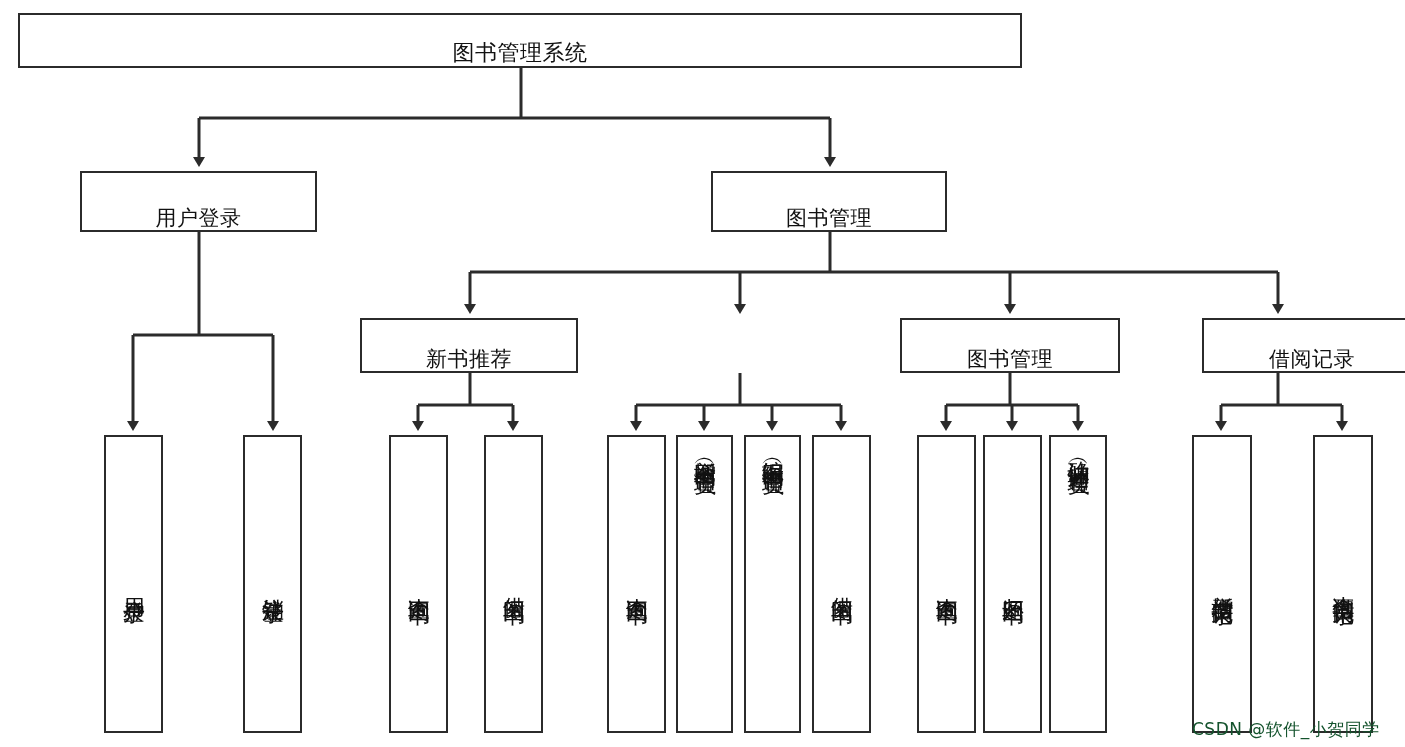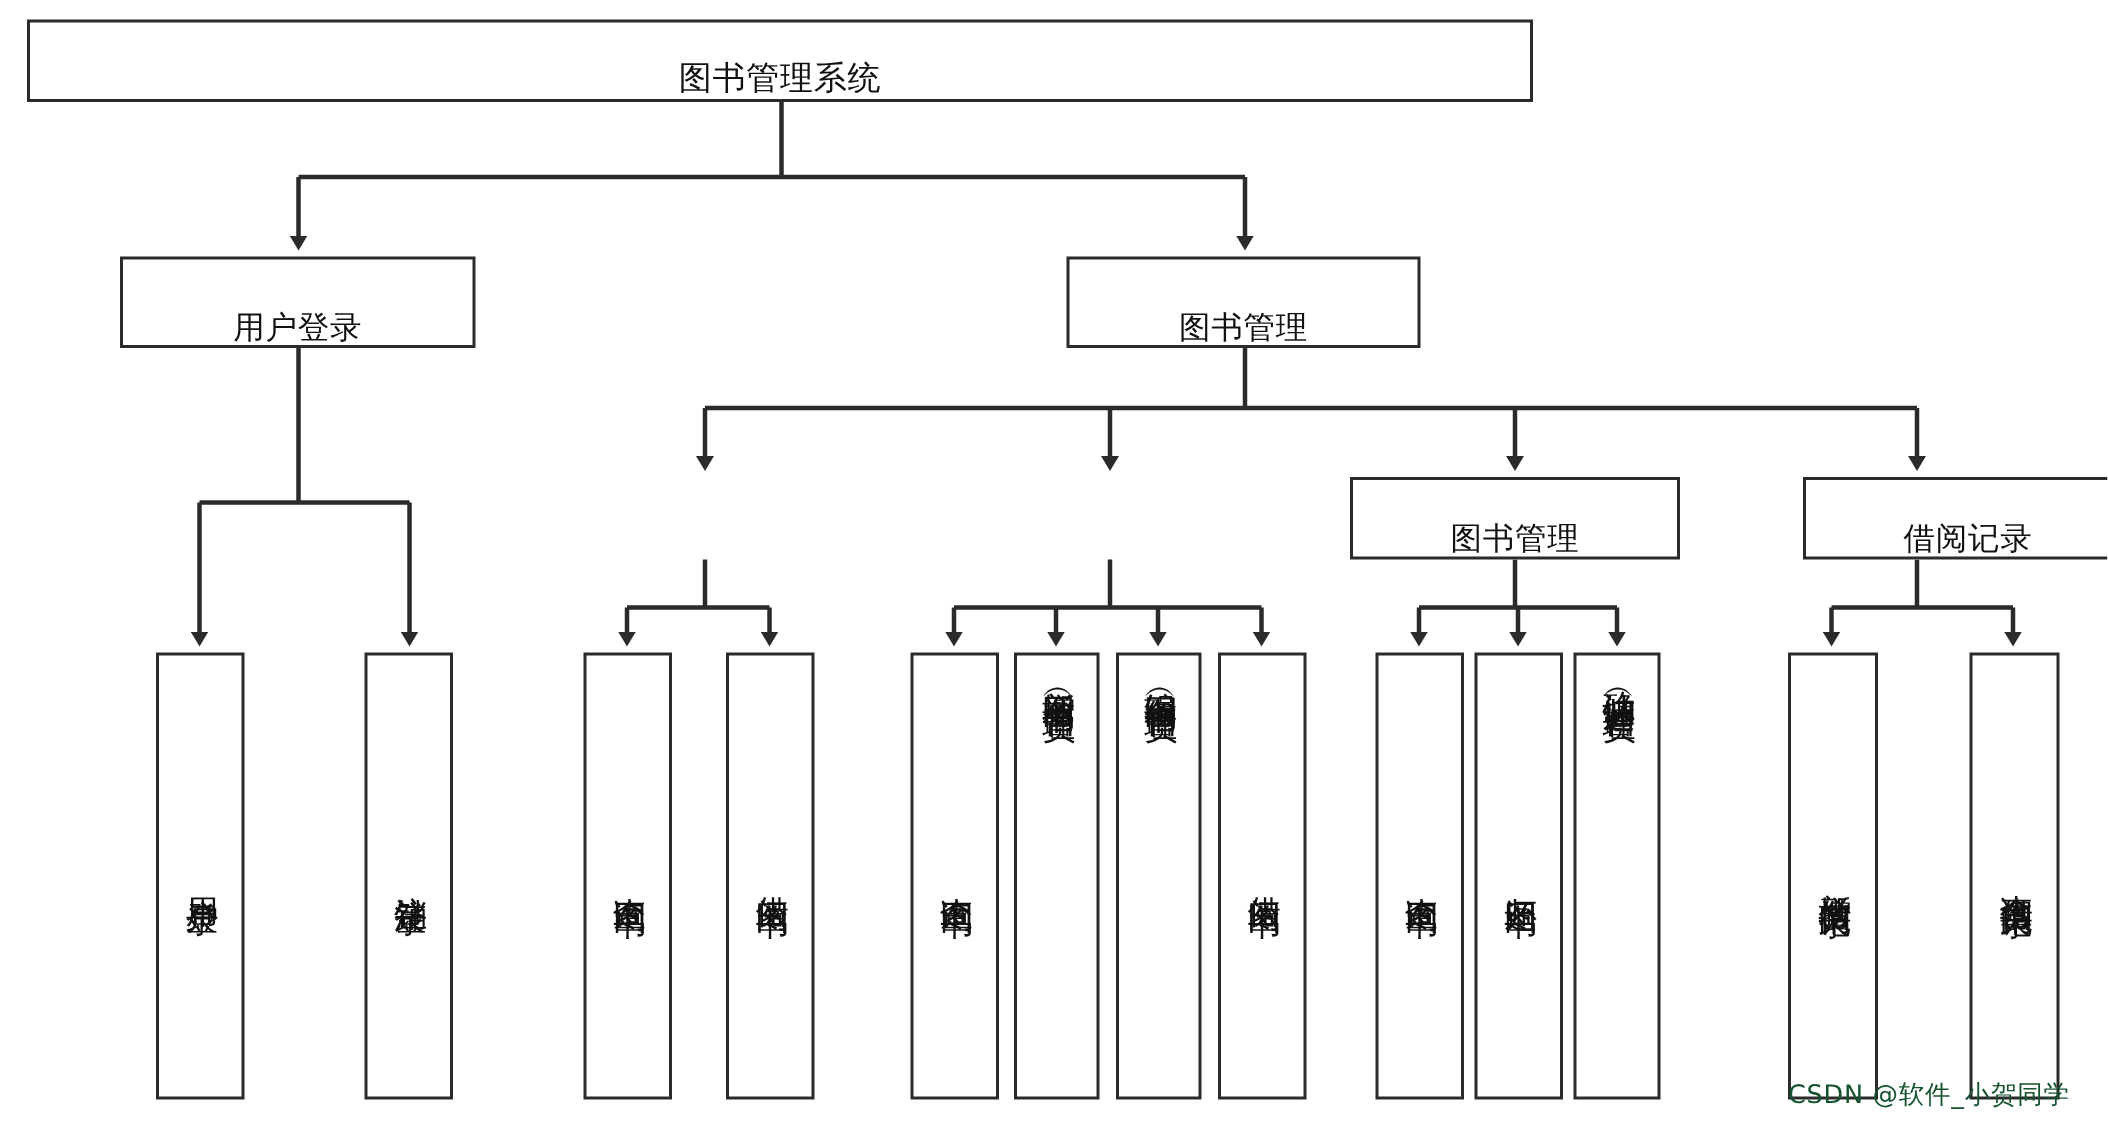--- a/index.html
+++ b/index.html
@@ -136,20 +136,23 @@
     <span class="node-label">图书管理系统</span>
   </div>
 
   <div class="node horizontal" style="left:80px; top:171px; width:237px; height:61px;">
     <span class="node-label">用户登录</span>
   </div>
   <div class="node horizontal" style="left:711px; top:171px; width:236px; height:61px;">
     <span class="node-label">图书管理</span>
   </div>
 
+  <div class="node horizontal" style="left:360px; top:318px; width:218px; height:55px;">
+    <span class="node-label">新书推荐</span>
+  </div>
   <div class="node horizontal" style="left:900px; top:318px; width:220px; height:55px;">
     <span class="node-label">图书管理</span>
   </div>
   <div class="node horizontal" style="left:1170px; top:318px; width:220px; height:55px;margin-left:32px;">
     <span class="node-label">借阅记录</span>
   </div>
 
   <div class="node leaf" style="left:104px; top:435px; width:59px; height:298px;">
     <span class="node-label">用户登录</span>
   </div>

